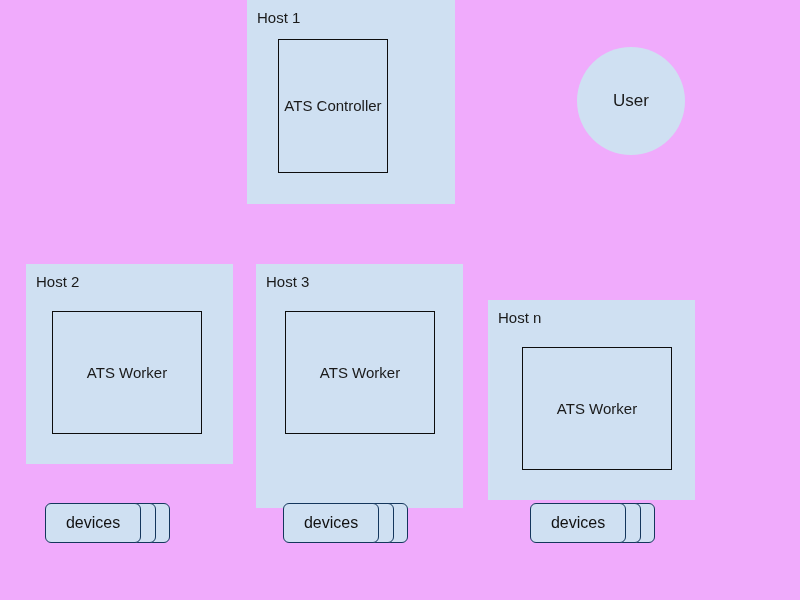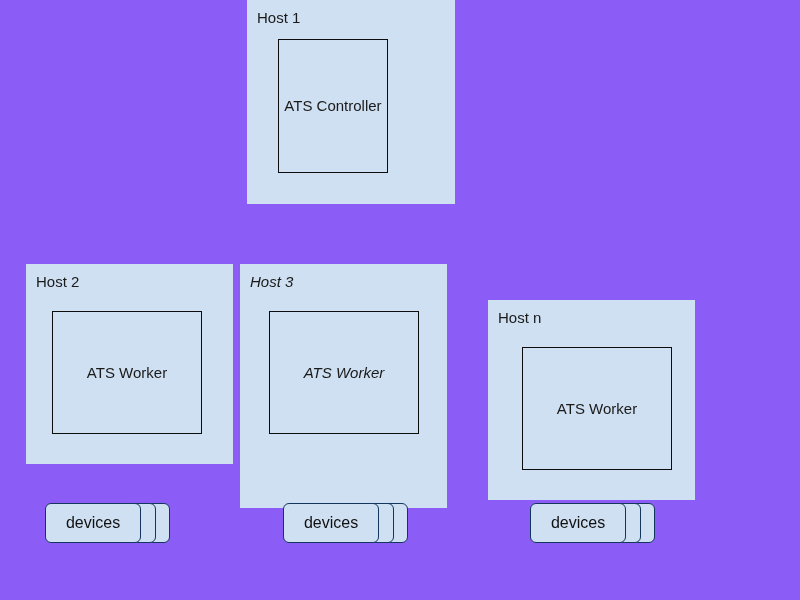--- a/index.html
+++ b/index.html
@@ -4,21 +4,21 @@
 <style>
   html, body {
     margin: 0;
     padding: 0;
     background: #000000;
   }
   #canvas {
     position: relative;
     width: 800px;
     height: 600px;
-    background: #8b5cf6;
+    background: #f0abfc;
     overflow: hidden;
     font-family: "Liberation Sans", sans-serif;
     text-align: center;
   }
 
   
   .host-box {
     position: absolute;
     background: #cfe0f2;
     box-sizing: border-box;
@@ -103,29 +103,32 @@
 
 <div id="canvas">
 
   <div class="host-box" style="left:247px; top:0px; width:208px; height:204px;">
     <div class="host-label">Host 1</div>
     <div class="inner-box" style="left:31px; top:39px; width:110px; height:134px;">
       <span class="inner-label">ATS Controller</span>
     </div>
   </div>
 
+  <div class="user-circle" style="left:577px; top:47px; width:108px; height:108px;">
+    <span class="user-label">User</span>
+  </div>
 
   <div class="host-box" style="left:10px; top:264px; width:207px; height:200px;margin-left:16px;">
     <div class="host-label">Host 2</div>
     <div class="inner-box" style="left:26px; top:47px; width:150px; height:123px;">
       <span class="inner-label">ATS Worker</span>
     </div>
   </div>
 
-  <div class="host-box" style="left:240px; top:264px; width:207px; height:244px;font-style:italic;">
+  <div class="host-box" style="left:256px; top:264px; width:207px; height:244px;">
     <div class="host-label">Host 3</div>
     <div class="inner-box" style="left:29px; top:47px; width:150px; height:123px;">
       <span class="inner-label">ATS Worker</span>
     </div>
   </div>
 
   <div class="host-box" style="left:488px; top:280px; width:207px; height:200px;margin-top:20px;">
     <div class="host-label">Host n</div>
     <div class="inner-box" style="left:34px; top:47px; width:150px; height:123px;">
       <span class="inner-label">ATS Worker</span>

